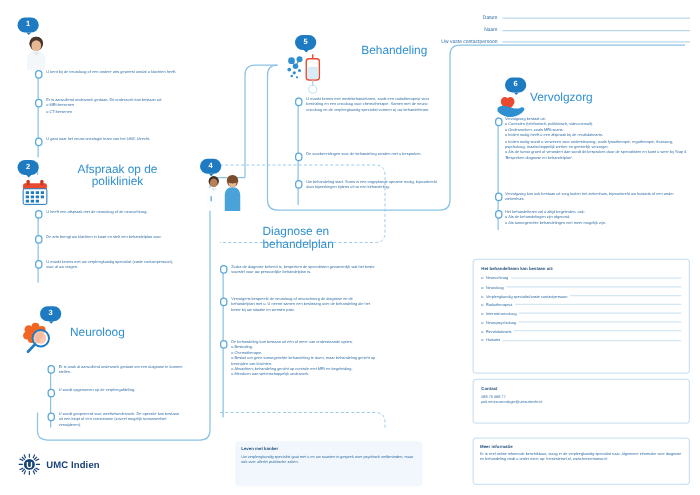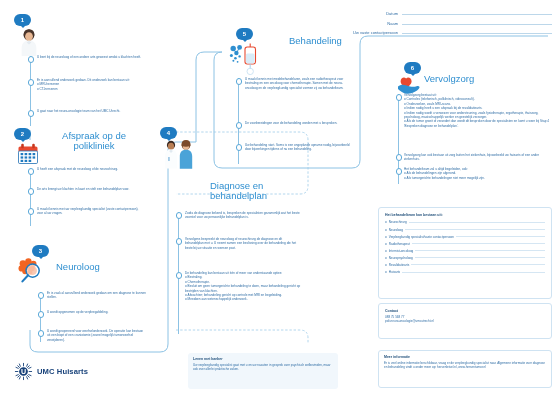--- a/index.html
+++ b/index.html
@@ -434,16 +434,16 @@
           <line x1="26.3" y1="30.2" x2="29" y2="36.6"></line>
         <line x1="29" y1="3.4" x2="26.3" y2="9.8"></line>
           <line x1="13.7" y1="30.2" x2="11" y2="36.6"></line>
         <line x1="3.4" y1="11" x2="9.8" y2="13.7"></line>
           <line x1="30.2" y1="26.3" x2="36.6" y2="29"></line>
         <line x1="3.4" y1="29" x2="9.8" y2="26.3"></line>
           <line x1="30.2" y1="13.7" x2="36.6" y2="11"></line>
       </g>
       <text x="20" y="25.5" font-family="Liberation Sans, sans-serif" font-size="15" font-weight="bold" fill="#ffffff" text-anchor="middle">U</text>
     </svg>
-    <span class="logo-txt">UMC Huisarts</span>
+    <span class="logo-txt">UMC Indien</span>
   </div>
 
 </div>
 
 </body></html>

